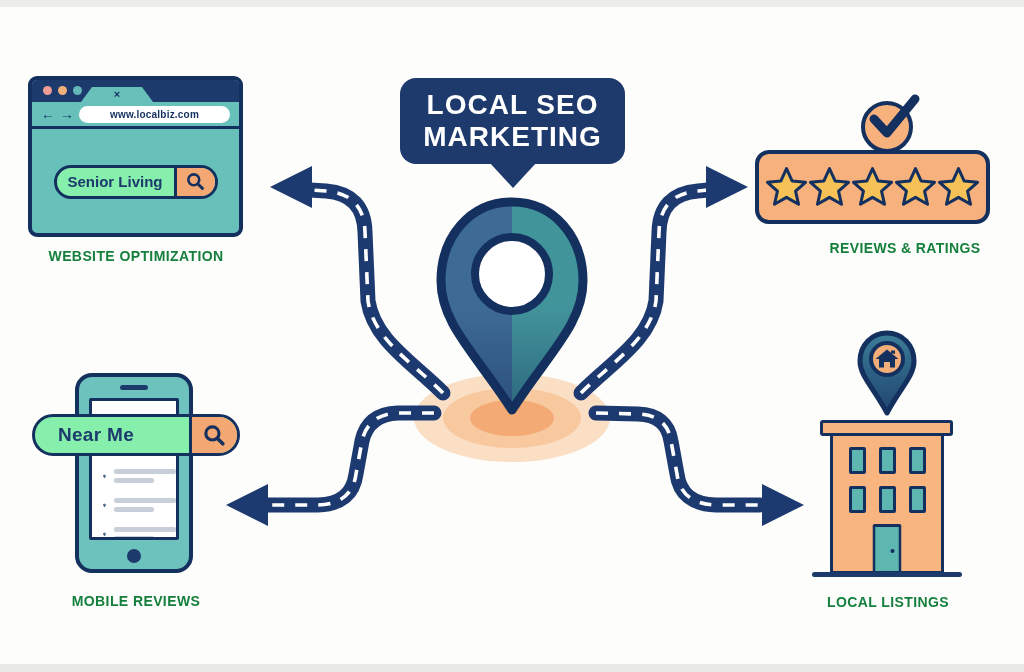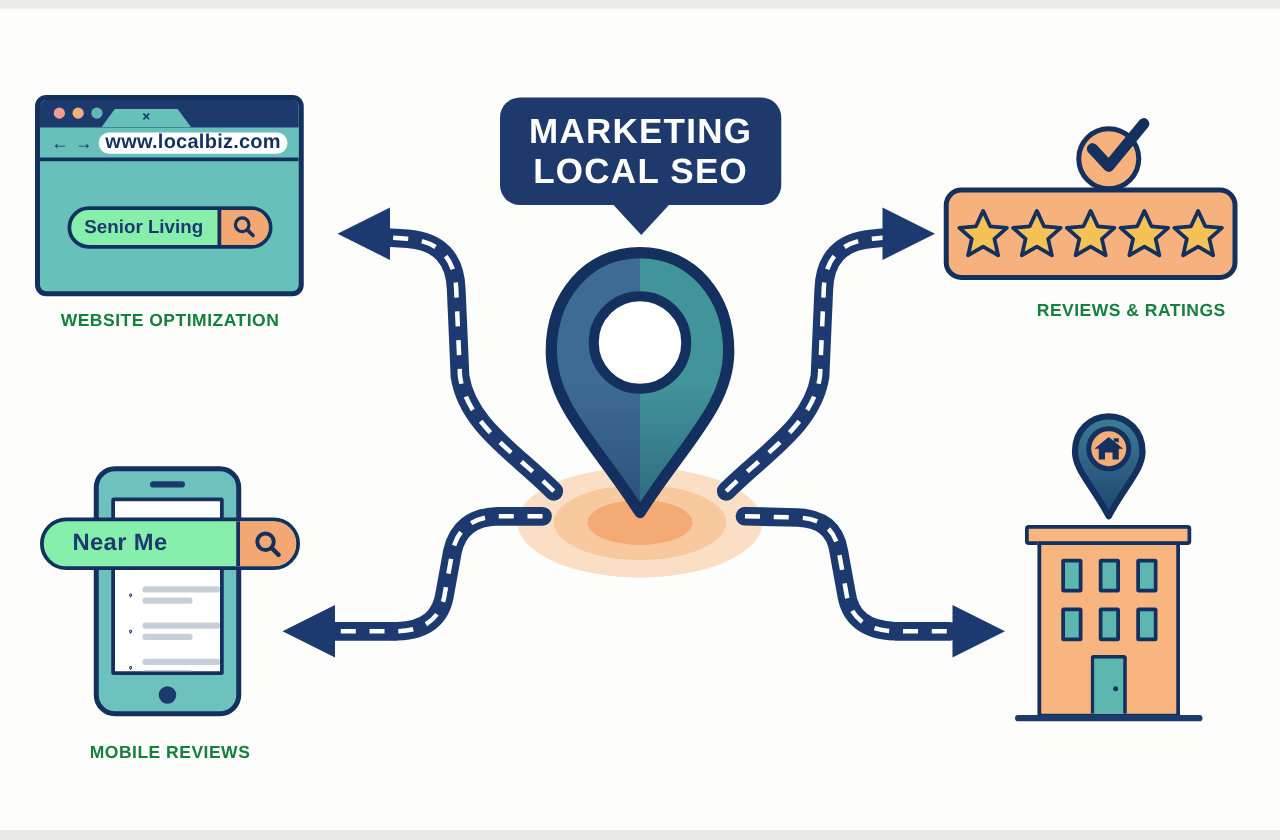--- a/index.html
+++ b/index.html
@@ -57,21 +57,21 @@
   }
   .tab-x{color:#14305f;font-weight:bold;font-size:11px;line-height:1;}
   .url-row{
     height:27px;display:flex;align-items:center;gap:5px;padding:0 9px;
     border-bottom:3px solid #14305f;background:#67c0ba;box-sizing:border-box;
   }
   .nav-arrow{color:#14305f;font-weight:bold;font-size:14px;line-height:1;}
   .url-pill{
     flex:1;height:17px;background:#ffffff;border-radius:9px;
     display:flex;align-items:center;justify-content:center;
-    color:#14305f;font-weight:bold;font-size:16px;letter-spacing:0.2px;
+    color:#14305f;font-weight:bold;font-size:10px;letter-spacing:0.2px;
   }
   .browser-body{height:105px;display:flex;align-items:center;justify-content:center;}
   .search-pill{
     display:flex;background:#86efac;border:3.5px solid #14305f;border-radius:18px;
     overflow:hidden;box-sizing:border-box;
   }
   .bsearch{width:164px;height:34px;}
   .search-text{
     flex:1;display:flex;align-items:center;justify-content:center;
     color:#1d3a6d;font-weight:bold;
@@ -170,22 +170,22 @@
     </g>
     <g fill="#1d3a70">
       <polygon points="270,187 312,166 312,208"></polygon>
       <polygon points="748,187 706,166 706,208"></polygon>
       <polygon points="226,505 268,484 268,526"></polygon>
       <polygon points="804,505 762,484 762,526"></polygon>
     </g>
   </svg>
 
   <div class="bubble">
+    <div class="bubble-line">LOCAL SEO</div>
     <div class="bubble-line">MARKETING</div>
-    <div class="bubble-line">LOCAL SEO</div>
     <div class="bubble-tail"></div>
   </div>
 
   <svg class="ripples" width="204" height="92" viewBox="0 0 204 92">
     <ellipse cx="102" cy="46" rx="98" ry="44" fill="#fbdfc5"></ellipse>
     <ellipse cx="102" cy="46" rx="69" ry="30" fill="#f8c89f"></ellipse>
     <ellipse cx="102" cy="46" rx="42" ry="18" fill="#f4aa74"></ellipse>
   </svg>
 
   <svg class="center-pin" width="164" height="226" viewBox="0 0 164 226">
@@ -325,13 +325,14 @@
       <div class="window"></div>
       <div class="window"></div>
       <div class="window"></div>
       <div class="window"></div>
     </div>
     <div class="door">
       <div class="knob"></div>
     </div>
   </div>
   <div class="ground"></div>
+  <div class="node-label" style="left:888px;top:594px;">LOCAL LISTINGS</div>
 </div>
 
 </body></html>

